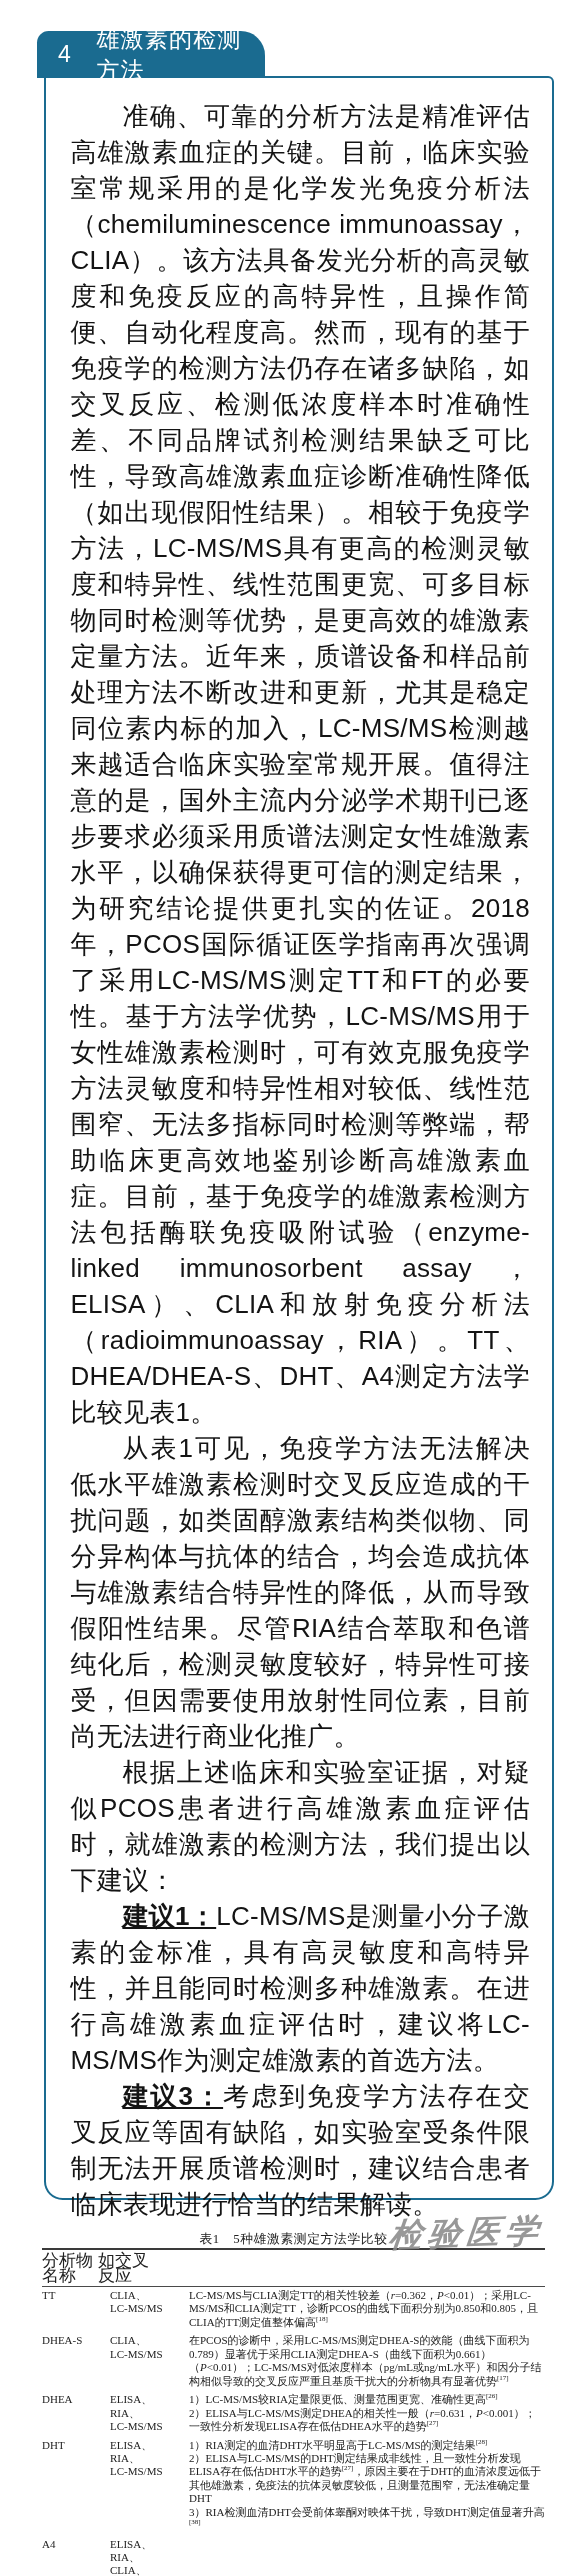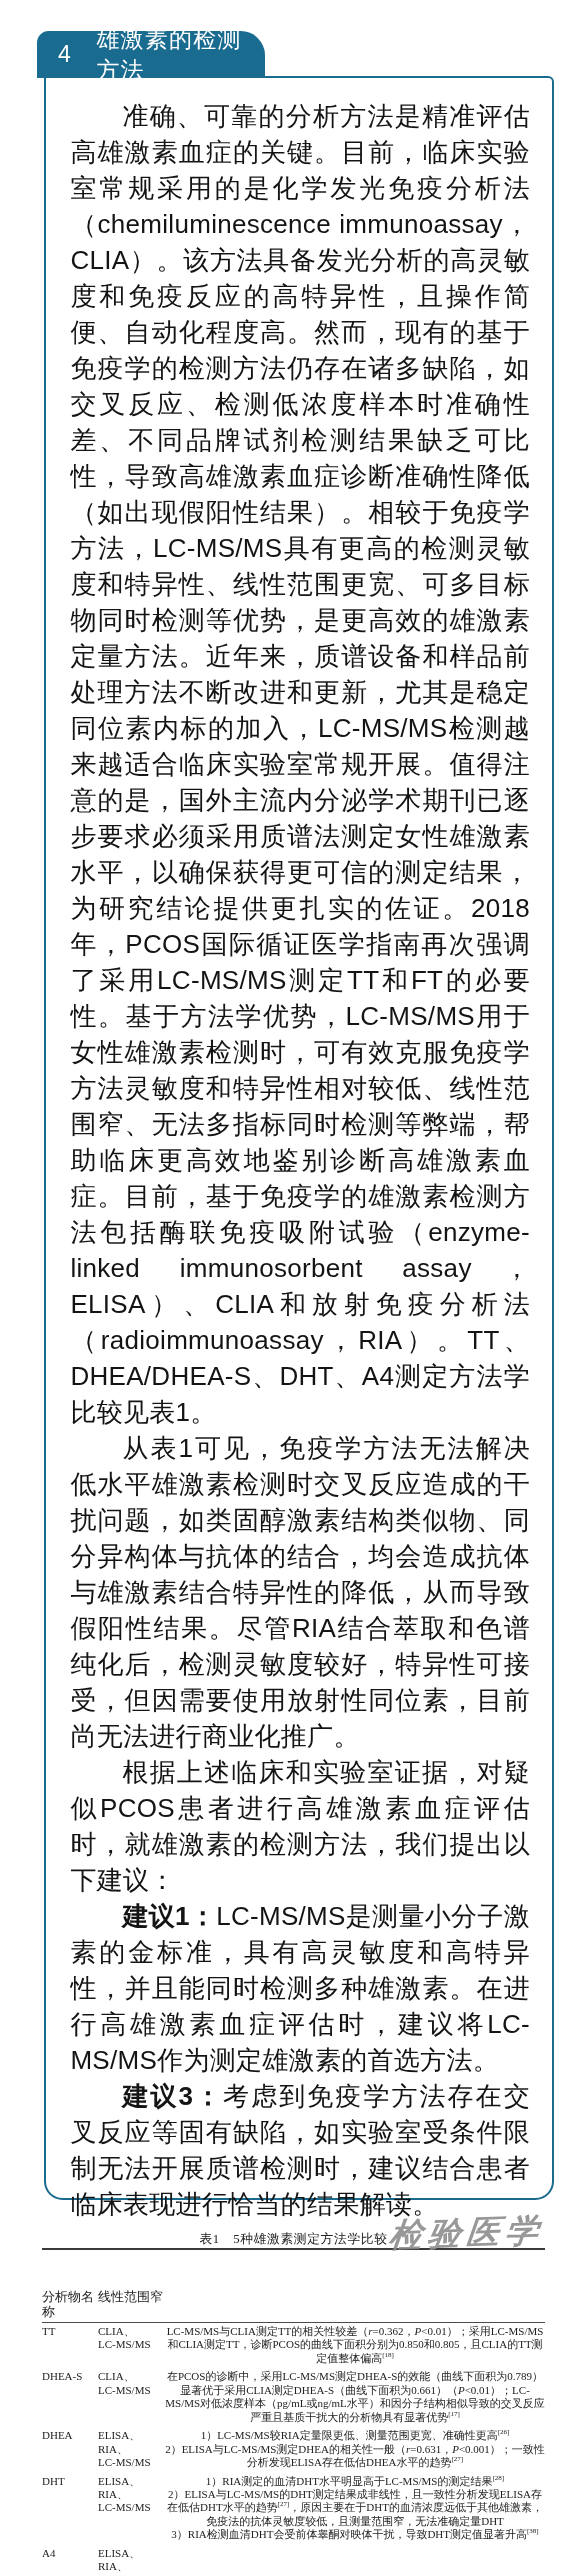--- a/index.html
+++ b/index.html
@@ -24,47 +24,47 @@
     position:absolute;left:44px;top:76px;width:510px;height:2124px;
     box-sizing:border-box;border:2.3px solid var(--accent);
     border-radius:1.2px 5.8px 18.6px 18.6px;background:#ffffff;z-index:1;
   }
   #article{
     padding:20px 22px 0 24.4px;
     font-size:26px;line-height:36px;letter-spacing:0.3px;
     text-align:justify;text-justify:inter-ideograph;
   }
   #article p{margin:0;text-indent:2em;}
-  #article p b{font-weight:700;}
+  #article p b{font-weight:700;text-decoration:underline;}
   .table-section{
     position:absolute;left:42px;top:2231px;width:503px;
     font-family:"Liberation Serif",serif;color:#222222;
   }
   .stamp{
     position:absolute;right:1.2px;top:-20px;z-index:3;
     font-family:"DejaVu Serif",serif;font-weight:700;font-style:italic;
     font-size:33px;letter-spacing:5.8px;color:var(--stamp);
     transform:rotate(-2deg) skewX(-8deg);opacity:.88;white-space:nowrap;
   }
   .tbl-title{
     text-align:center;font-weight:400;font-size:12.8px;line-height:16.3px;
     letter-spacing:0.6px;
   }
   .tbl{margin-top:1.2px;border-top:2.9px double var(--rule);border-bottom:1.7px solid var(--rule);}
   .tbl-head{
     display:grid;grid-template-columns:56px 67px 1fr;
     padding:2.9px 0 2.3px;border-bottom:1.2px solid #4a4a4a;
-    font-size:13px;line-height:15px;margin-top:36px;
+    font-size:17px;line-height:15px;
   }
   .tbl-head .h3{text-align:center;}
   .tbl-row{
     display:grid;grid-template-columns:56px 67px 1fr;
-    padding:2.3px 0 2.9px;font-size:11px;line-height:13.4px;
+    padding:2.3px 0 2.9px;font-size:11px;line-height:13.4px;gap:12px;
   }
-  .tbl-row .c3 .perf{margin:0;text-align:center;}
+  .tbl-row .c3 .perf{margin:0;}
   .tbl sup{font-size:7px;line-height:0;vertical-align:super;}
   .tbl i{font-family:"Liberation Serif",serif;}
 </style>
 </head>
 <body>
 
 <div class="page">
 
   <div class="section-tab">
     <span class="num">4</span>
@@ -80,21 +80,21 @@
         <p><b>建议3：</b>考虑到免疫学方法存在交叉反应等固有缺陷，如实验室受条件限制无法开展质谱检测时，建议结合患者临床表现进行恰当的结果解读。</p>
       </div>
   </div>
 
   <div class="table-section">
     <div class="stamp">检验医学</div>
     <div class="tbl-title">表1　5种雄激素测定方法学比较</div>
     <div class="tbl">
       <div class="tbl-head">
         <div class="h1">分析物名称</div>
-        <div class="h2">线性范围窄</div>
+        <div class="h2">如交叉反应</div>
       </div>
       <div id="tbl-body">
           <div class="tbl-row">
             <div class="c1">TT</div>
             <div class="c2">
               <div>CLIA、</div>
               <div>LC-MS/MS</div>
             </div>
             <div class="c3">
               <div class="perf">LC-MS/MS与CLIA测定TT的相关性较差（<i>r</i>=0.362，<i>P</i>&lt;0.01）；采用LC-MS/MS和CLIA测定TT，诊断PCOS的曲线下面积分别为0.850和0.805，且CLIA的TT测定值整体偏高<sup>[18]</sup></div>

